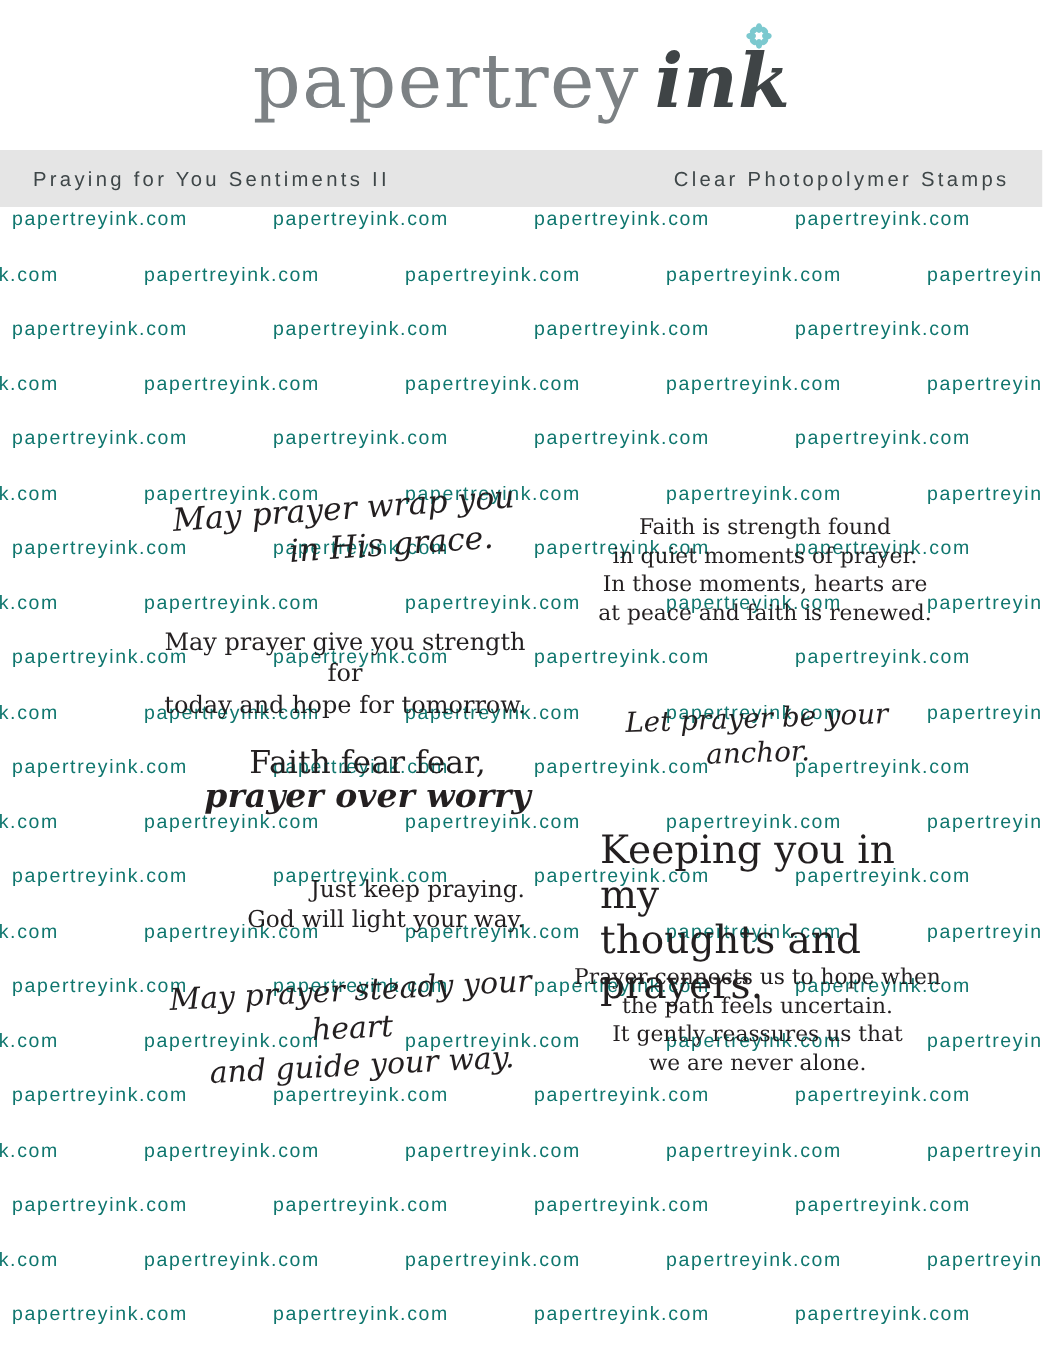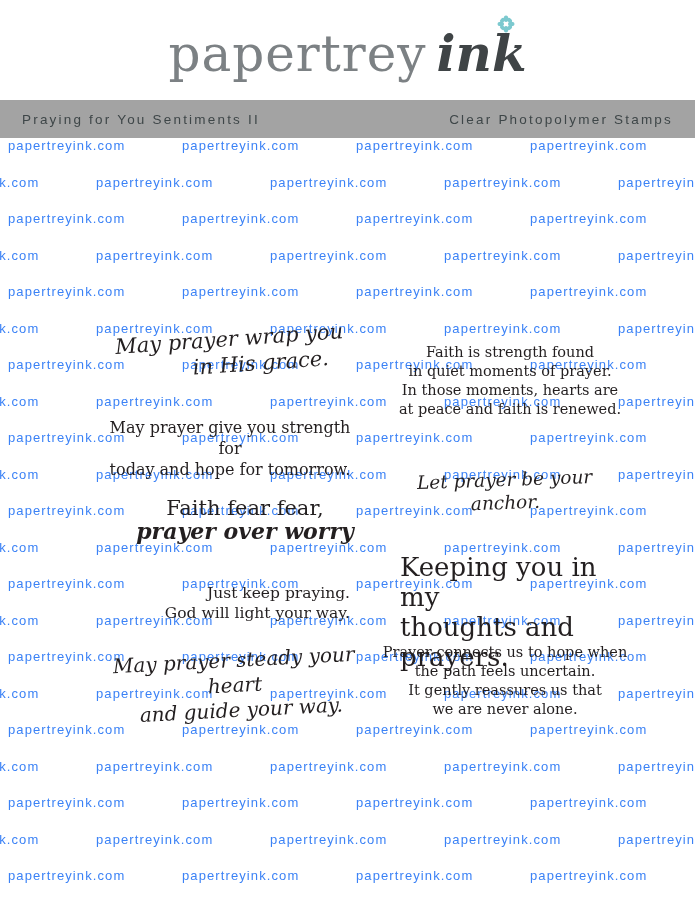--- a/index.html
+++ b/index.html
@@ -55,21 +55,21 @@
     position: absolute;
     top: -6px;
     right: 12px;
     width: 18px;
     height: 18px;
   }
 
   
   .bar {
     height: 38px;
-    background: #a3a3a3;
+    background: #e5e5e5;
     display: flex;
     align-items: center;
     justify-content: space-between;
     padding: 0 22px;
     box-sizing: border-box;
   }
   .bar-left, .bar-right {
     font-family: "Liberation Sans", sans-serif;
     font-size: 13.5px;
     letter-spacing: 2.2px;
@@ -82,21 +82,21 @@
     top: 138px;
     left: 0;
     width: 695px;
     height: 762px;
     overflow: hidden;
     pointer-events: none;
   }
   .wm-row {
     height: 36.5px;
     white-space: nowrap;
-    color: #3b82f6;
+    color: #0f766e;
     font-family: "Liberation Sans", sans-serif;
     font-size: 13px;
     letter-spacing: 1.1px;
   }
   .wm-row span {
     display: inline-block;
     width: 174px;
   }
 
   

